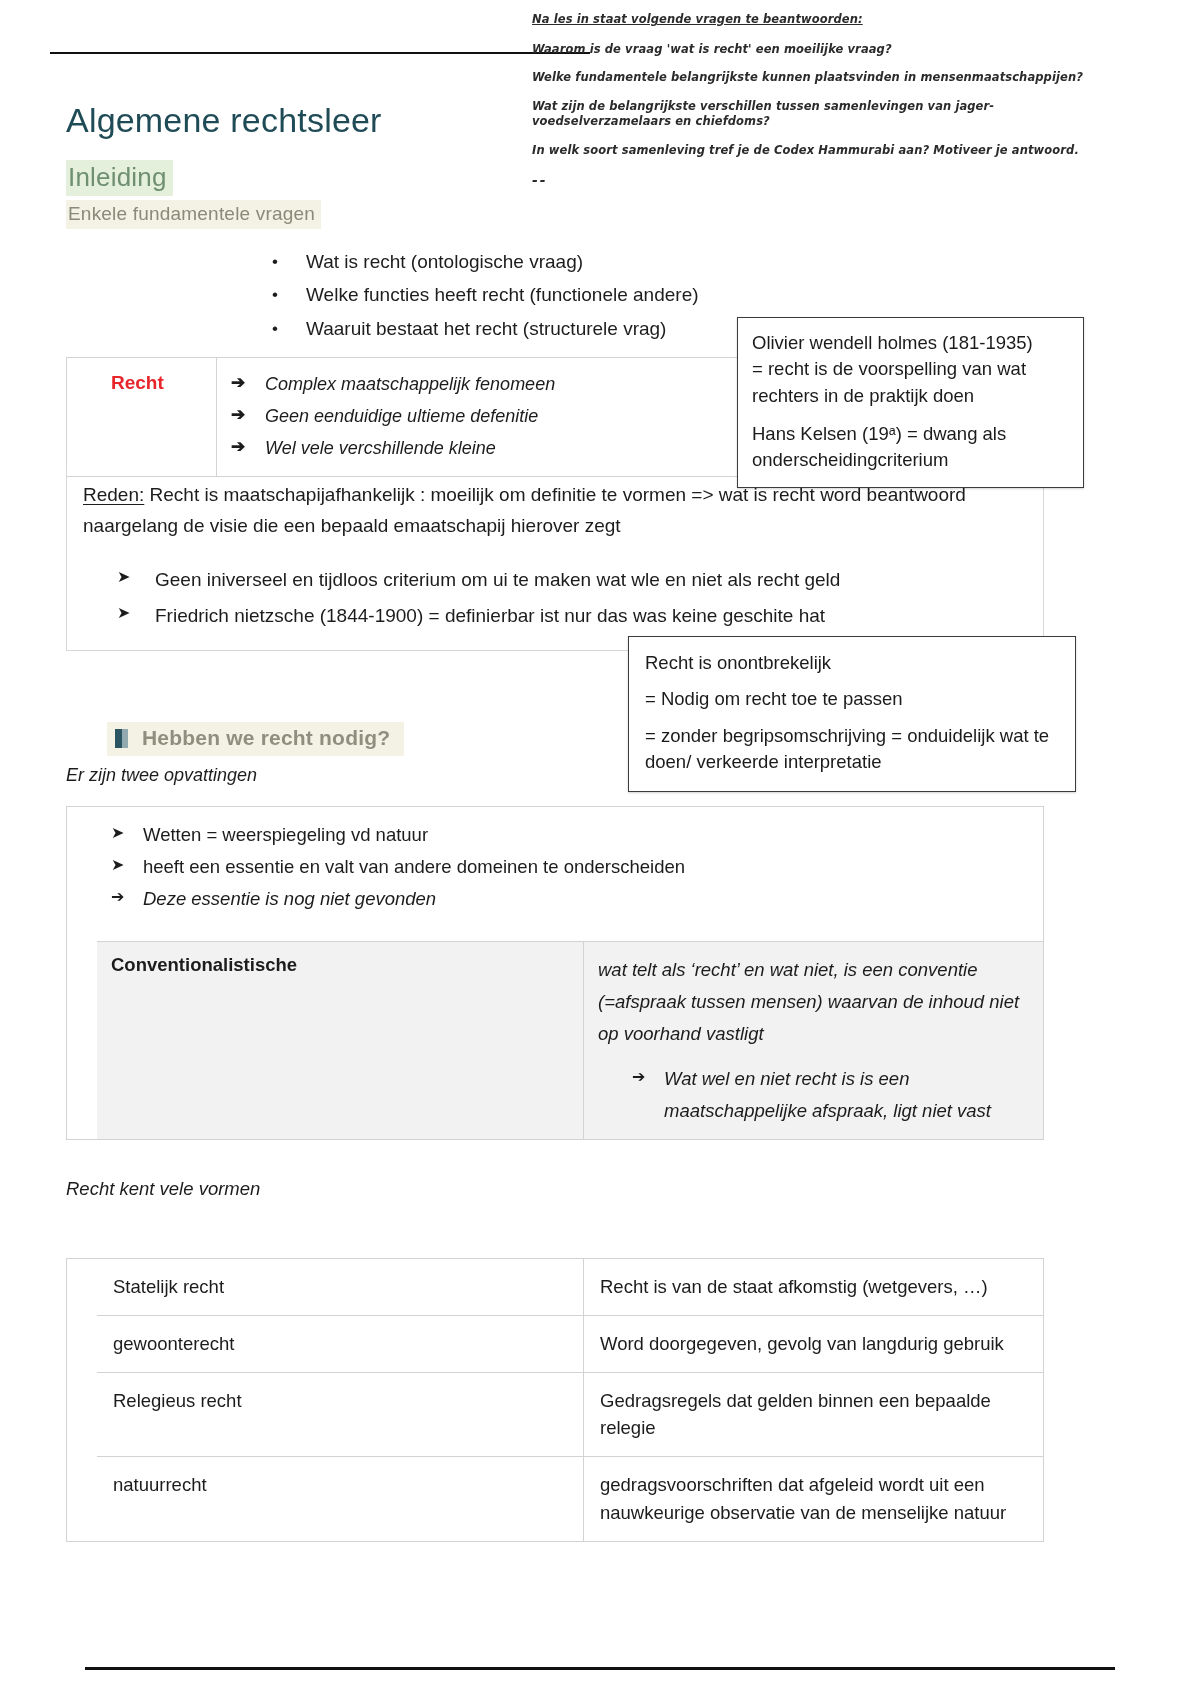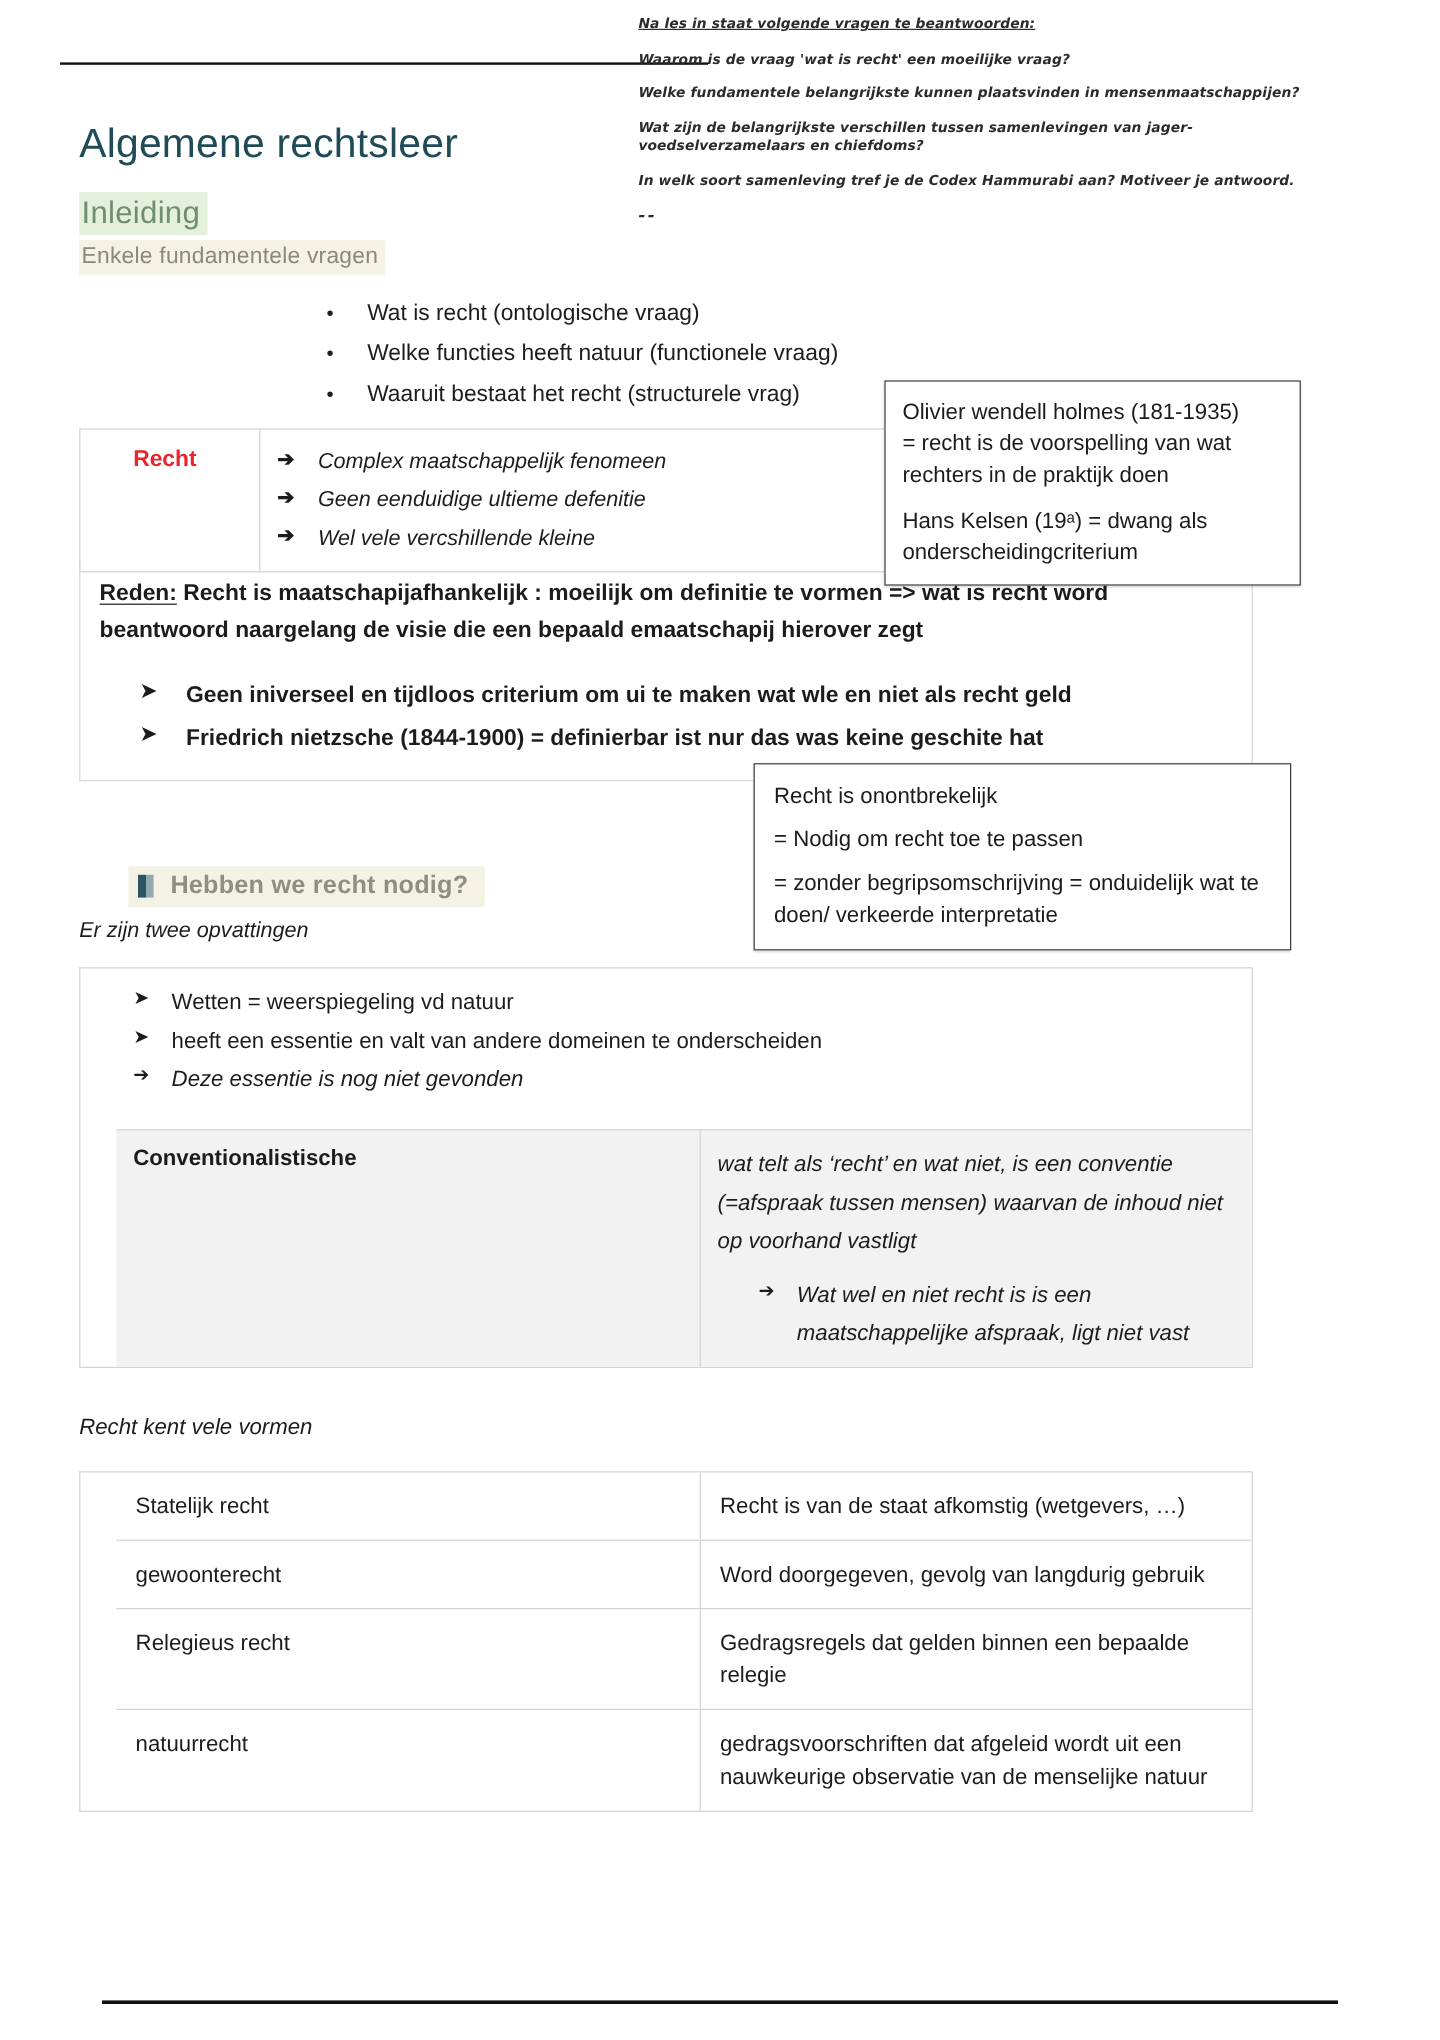--- a/index.html
+++ b/index.html
@@ -138,21 +138,20 @@
   
   #reden-block {
     position: absolute;
     left: 66px; top: 466px;
     width: 978px;
     border: 1px solid #d8d8d8;
     border-top: none;
     padding: 14px 16px 16px 16px;
     font-size: 19px;
     line-height: 1.62;
-    font-weight: bold;
   }
   #reden-block .lead u { text-underline-offset: 3px; }
   #reden-block .sublist { margin-top: 20px; margin-left: 34px; }
   #reden-block .sli { display: flex; align-items: flex-start; line-height: 1.9; }
   #reden-block .sli .mk { flex: 0 0 38px; font-size: 16px; }
 
   
   #hebben-heading {
     position: absolute;
     left: 107px; top: 722px;
@@ -189,21 +188,21 @@
   .ital { font-style: italic; }
   .indent-arrow { margin-left: 34px; }
 
   #recht-kent {
     position: absolute;
     left: 66px; top: 1178px;
     font-style: italic; font-size: 18.5px;
   }
 
   
-  #vormen-table { left: 66px; top: 1226px; width: 978px; }
+  #vormen-table { left: 66px; top: 1258px; width: 978px; }
   #vormen-table .c1 { width: 487px; flex: 0 0 487px; }
   #vormen-table .c2 { flex: 1; }
   #vormen-table .cell { font-size: 18.5px; line-height: 1.5; padding: 14px 16px; }
   #vormen-table .row { min-height: 44px; }
 </style>
 </head>
 <body>
 
 <div class="page">
 
@@ -222,21 +221,21 @@
   <div class="h2">Inleiding</div>
   <div class="h3">Enkele fundamentele vragen</div>
 
   <div class="main-bullets">
     <div class="li">
       <span class="dot">•</span>
       <span>Wat is recht (ontologische vraag)</span>
     </div>
     <div class="li">
       <span class="dot">•</span>
-      <span>Welke functies heeft natuur (functionele vraag)</span>
+      <span>Welke functies heeft recht (functionele andere)</span>
     </div>
     <div class="li">
       <span class="dot">•</span>
       <span>Waaruit bestaat het recht (structurele vrag)</span>
     </div>
   </div>
 
   <div class="tbl" id="recht-table">
     <div class="row">
       <div class="cell c1 cellborder-r">

